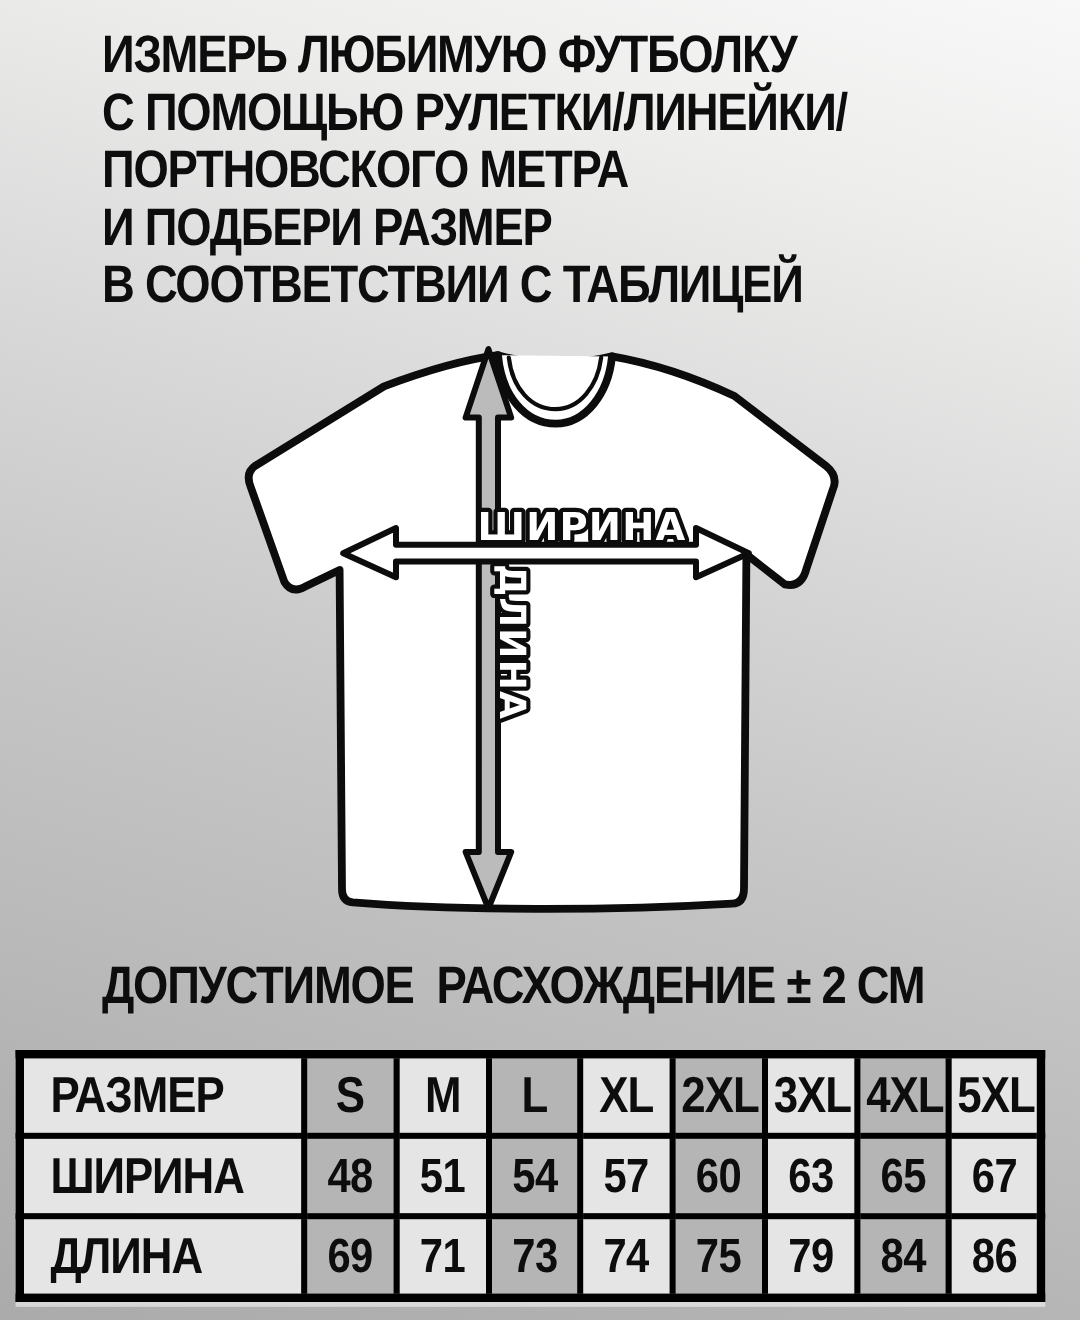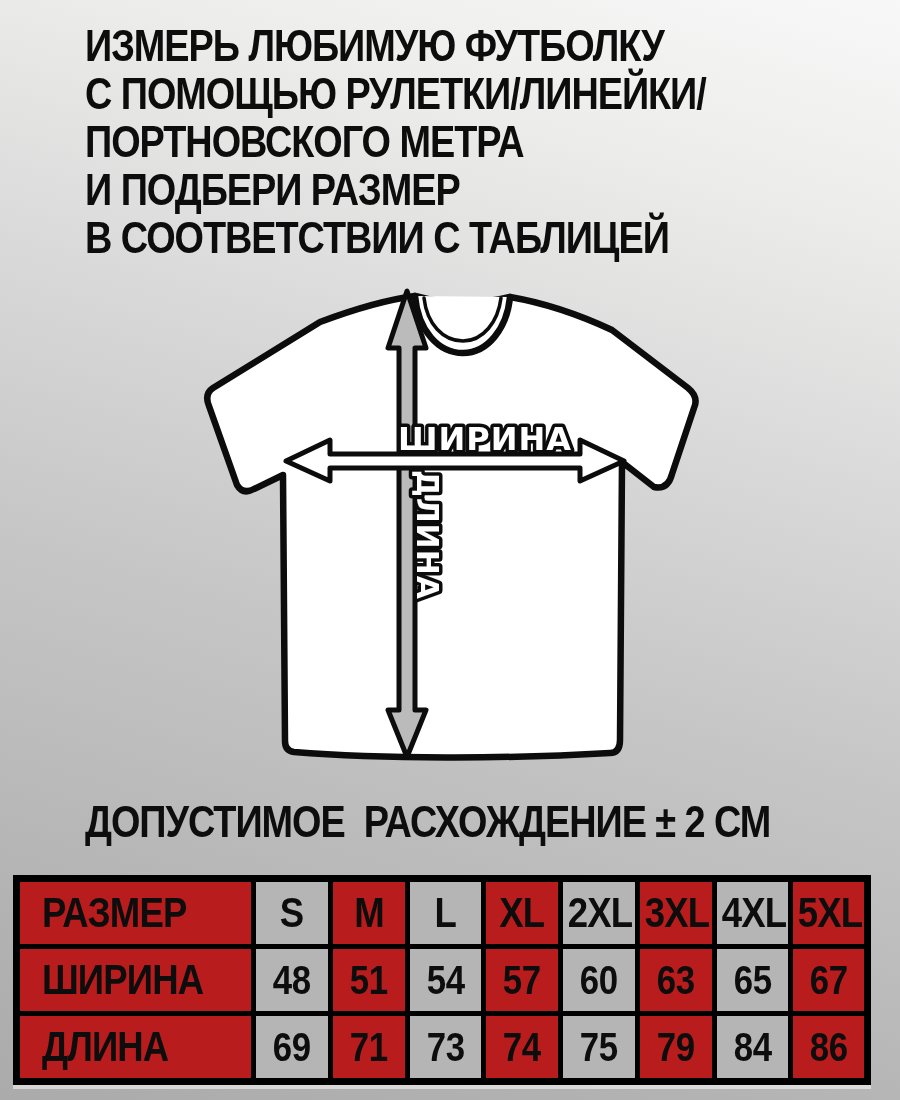--- a/index.html
+++ b/index.html
@@ -28,21 +28,21 @@
   table.size-table{
     position:absolute;left:13px;top:875px;width:858px;height:193px;
     border-collapse:collapse;border:7px solid #000;table-layout:fixed;
     box-shadow:0 4px 0 rgba(250,250,250,0.55);
   }
   .size-table td{
     border:5px solid #000;height:62px;text-align:center;vertical-align:middle;
     color:#0d0d0d;overflow:hidden;padding:0;
   }
   .size-table td.lbl{width:209px;text-align:left;padding-left:22px;}
-  .size-table td.w{background:#b91c1c;}
+  .size-table td.w{background:#e5e5e5;}
   .size-table td.g{background:#b5b5b5;}
   .cx{display:inline-block;transform:scaleX(0.87);transform-origin:center;white-space:nowrap;}
   td.lbl .cx{transform-origin:left center;}
   .hd{font-size:42px;font-weight:700;letter-spacing:-1px;}
   .num{font-size:40px;font-weight:600;letter-spacing:-0.5px;}
 </style>
 </head>
 <body>
 
 <div class="headline">

